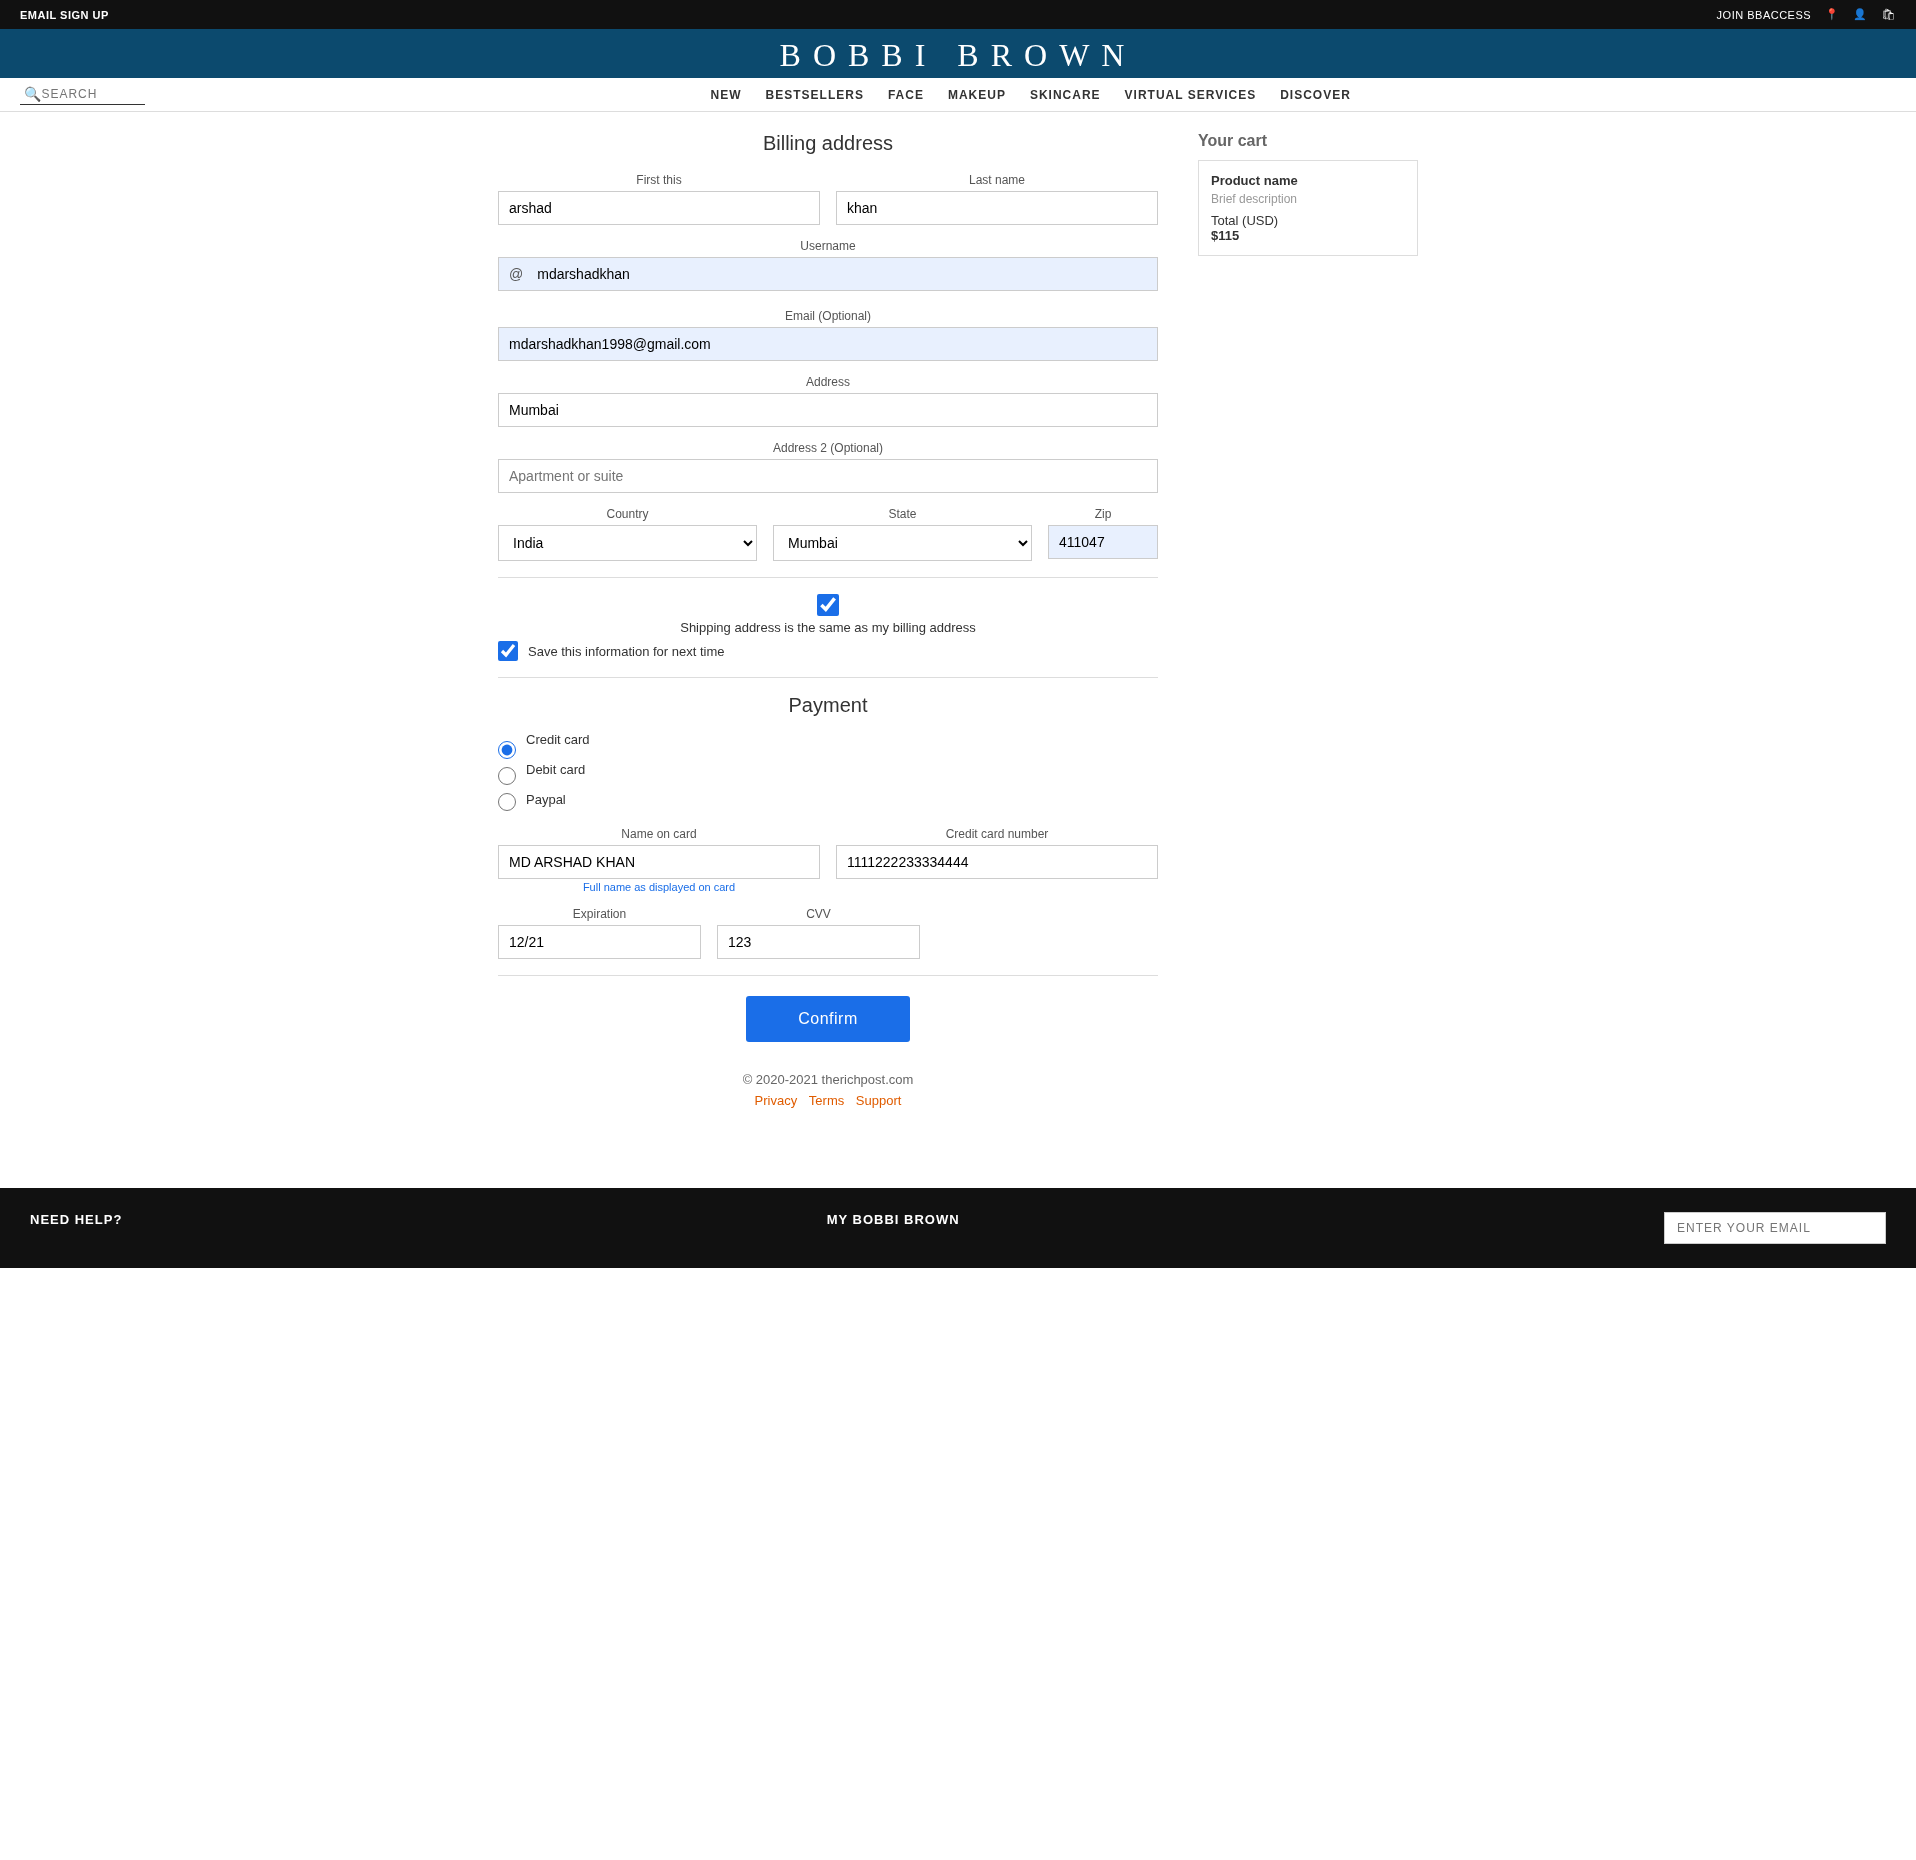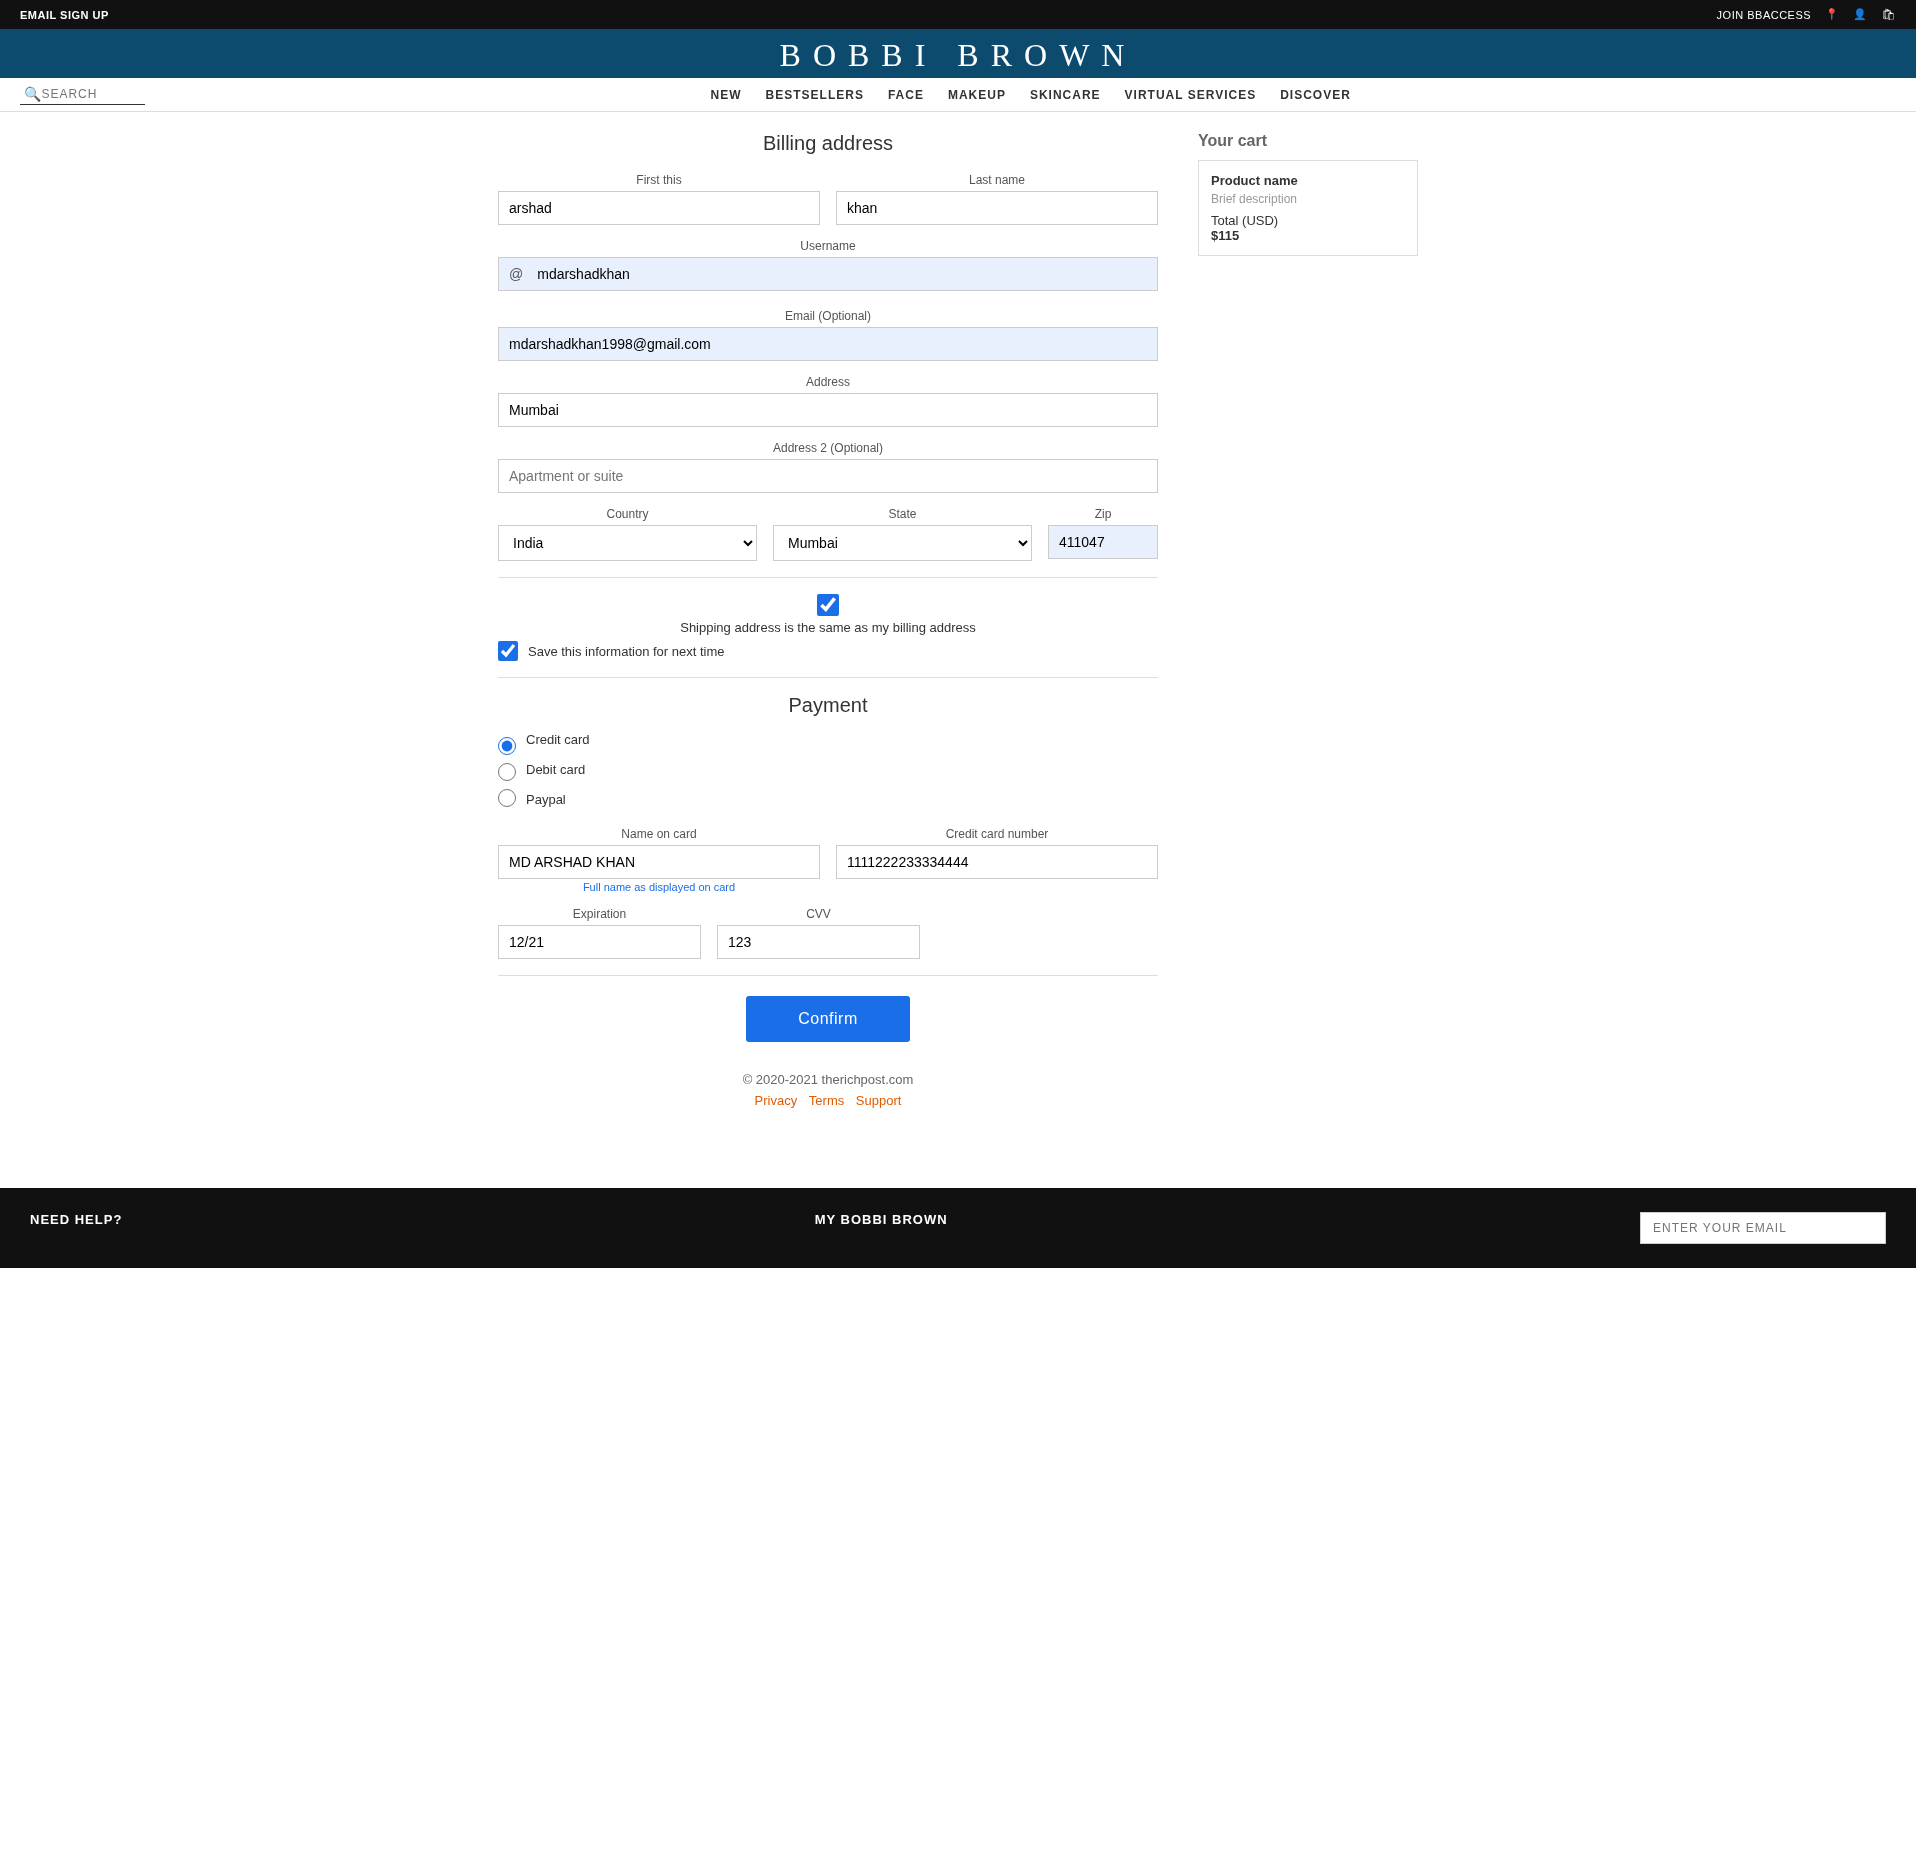--- a/index.html
+++ b/index.html
@@ -186,21 +186,21 @@
     .payment-title {
       text-align: center;
       font-size: 20px;
       font-weight: normal;
       margin: 16px 0 12px;
     }
 
     .payment-options {
       display: flex;
       gap: 0;
-      align-items: center;
+      align-items: flex-end;
       margin-bottom: 16px;
     }
     .radio-column {
       display: flex;
       flex-direction: column;
       gap: 8px;
       margin-right: 10px;
       padding-top: 4px;
     }
     .radio-column input[type="radio"] {
@@ -301,21 +301,21 @@
     .footer-email-box {
       border: 1px solid #ccc;
       background: #fff;
     }
     .footer-email-box input {
       background: #fff;
       border: none;
       padding: 8px 12px;
       font-size: 12px;
       outline: none;
-      width: 244px;
+      width: 220px;
       letter-spacing: 1px;
       text-transform: uppercase;
       color: #555;
     }
 
     .zip-input {
       background: #e8f0fe !important;
     }
   </style>
 </head>

